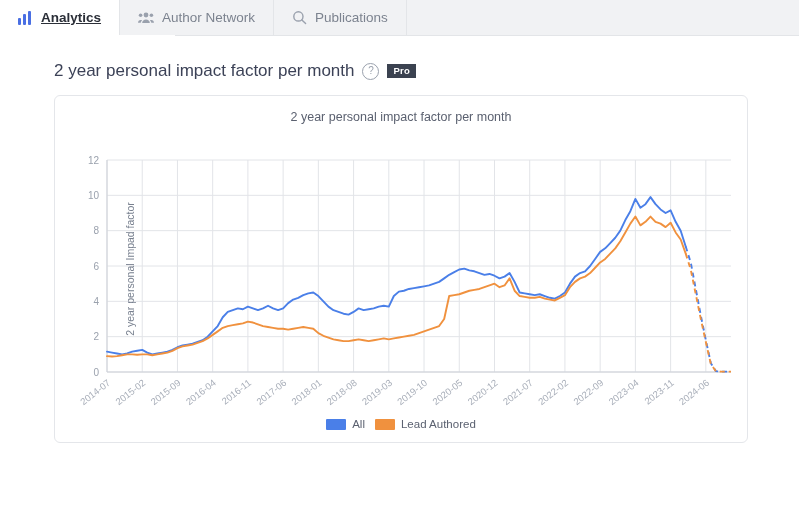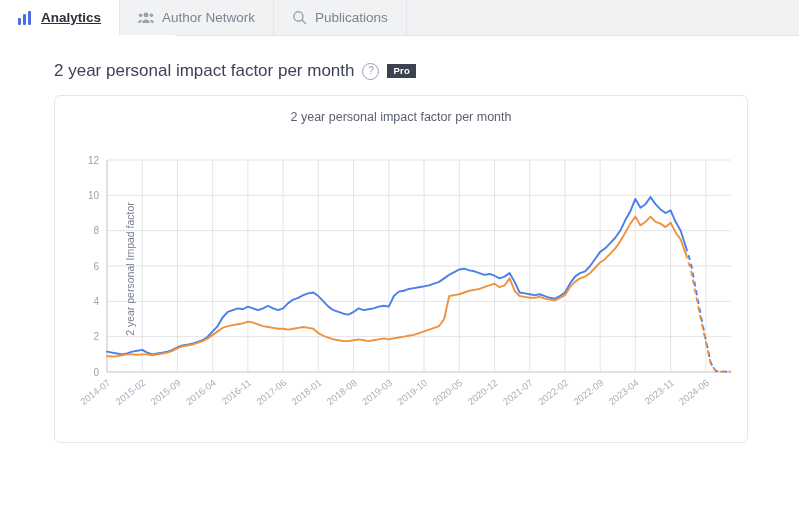--- a/index.html
+++ b/index.html
@@ -195,15 +195,25 @@
         <line x1="650.8387096774194" y1="36" x2="650.8387096774194" y2="248" stroke="#e2e4e8" stroke-width="1"></line>
         <text x="0" y="0" class="xtick" text-anchor="end" transform="translate(654.8387096774194,260) rotate(-38)">2024-06</text>
         <line x1="52" y1="36" x2="52" y2="248" stroke="#cdd1d8" stroke-width="1"></line>
         <line x1="52" y1="248" x2="676" y2="248" stroke="#cdd1d8" stroke-width="1"></line>
         <polyline points="52.00,227.68 57.03,228.57 62.06,229.45 67.10,230.33 72.13,229.45 77.16,227.68 82.19,226.80 87.23,225.92 92.26,228.57 97.29,230.33 102.32,229.45 107.35,228.57 112.39,227.68 117.42,225.92 122.45,223.27 127.48,221.50 132.52,220.62 137.55,219.73 142.58,217.97 147.61,216.20 152.65,212.67 157.68,207.37 162.71,202.07 167.74,193.23 172.77,187.93 177.81,186.17 182.84,184.40 187.87,185.28 192.90,182.63 197.94,184.40 202.97,186.17 208.00,184.40 213.03,181.75 218.06,184.40 223.10,186.17 228.13,184.40 233.16,179.10 238.19,175.57 243.23,173.80 248.26,171.15 253.29,169.38 258.32,168.50 263.35,172.03 268.39,177.33 273.42,182.63 278.45,186.17 283.48,187.93 288.52,189.70 293.55,190.58 298.58,187.93 303.61,184.40 308.65,186.17 313.68,185.28 318.71,184.40 323.74,182.63 328.77,181.75 333.81,182.63 338.84,172.03 343.87,167.62 348.90,166.73 353.94,164.97 358.97,164.08 364.00,163.20 369.03,162.32 374.06,161.43 379.10,159.67 384.13,157.90 389.16,154.37 394.19,150.83 399.23,148.18 404.26,145.53 409.29,144.65 414.32,146.42 419.35,147.30 424.39,149.07 429.42,150.83 434.45,149.95 439.48,151.72 444.52,154.37 449.55,152.60 454.58,149.07 459.61,157.90 464.65,168.50 469.68,169.38 474.71,170.27 479.74,171.15 484.77,170.27 489.81,172.03 494.84,173.80 499.87,174.68 504.90,172.03 509.94,168.50 514.97,159.67 520.00,152.60 525.03,149.07 530.06,147.30 535.10,142.00 540.13,134.93 545.16,127.87 550.19,124.33 555.23,119.03 560.26,113.73 565.29,106.67 570.32,96.07 575.35,87.23 580.39,74.87 585.42,83.70 590.45,80.17 595.48,73.10 600.52,80.17 605.55,85.47 610.58,89.00 615.61,86.35 620.65,97.83 625.68,106.67 630.71,122.57" fill="none" stroke="#4a7fe8" stroke-width="1.9" stroke-linejoin="round" stroke-linecap="round"></polyline>
         <polyline points="630.71,122.57 635.74,138.47 640.77,164.97 645.81,191.47 650.84,216.20 655.87,239.17 660.90,247.12 665.94,247.65 670.97,247.65 676.00,247.65" fill="none" stroke="#4a7fe8" stroke-width="1.9" stroke-dasharray="5 4" stroke-linejoin="round" stroke-linecap="butt"></polyline>
         <polyline points="52.00,232.10 57.03,232.45 62.06,232.10 67.10,231.22 72.13,230.33 77.16,230.33 82.19,230.69 87.23,230.33 92.26,230.33 97.29,231.22 102.32,230.33 107.35,229.45 112.39,228.57 117.42,226.80 122.45,224.15 127.48,222.38 132.52,221.50 137.55,220.62 142.58,218.85 147.61,217.08 152.65,214.43 157.68,210.90 162.71,207.37 167.74,203.83 172.77,202.07 177.81,201.18 182.84,200.30 187.87,199.42 192.90,197.65 197.94,198.53 202.97,200.30 208.00,202.07 213.03,202.95 218.06,203.83 223.10,204.72 228.13,204.72 233.16,205.60 238.19,204.72 243.23,203.83 248.26,202.95 253.29,203.83 258.32,204.72 263.35,209.13 268.39,211.78 273.42,213.55 278.45,215.32 283.48,216.20 288.52,217.08 293.55,217.08 298.58,216.20 303.61,215.32 308.65,216.20 313.68,217.08 318.71,216.20 323.74,215.32 328.77,214.43 333.81,215.32 338.84,214.43 343.87,213.55 348.90,212.67 353.94,211.78 358.97,210.90 364.00,209.13 369.03,207.37 374.06,205.60 379.10,203.83 384.13,202.07 389.16,195.00 394.19,172.03 399.23,171.15 404.26,170.27 409.29,168.50 414.32,166.73 419.35,165.85 424.39,164.97 429.42,163.20 434.45,161.43 439.48,159.67 444.52,163.20 449.55,161.43 454.58,154.37 459.61,166.73 464.65,172.03 469.68,172.92 474.71,173.80 479.74,173.80 484.77,172.92 489.81,174.68 494.84,175.57 499.87,176.45 504.90,173.80 509.94,171.15 514.97,163.20 520.00,157.90 525.03,154.37 530.06,152.60 535.10,149.07 540.13,143.77 545.16,138.47 550.19,134.93 555.23,129.63 560.26,124.33 565.29,117.27 570.32,108.43 575.35,99.60 580.39,92.53 585.42,101.37 590.45,97.83 595.48,92.53 600.52,97.83 605.55,99.60 610.58,103.13 615.61,98.72 620.65,108.43 625.68,115.50 630.71,129.63" fill="none" stroke="#f0913e" stroke-width="1.9" stroke-linejoin="round" stroke-linecap="round"></polyline>
         <polyline points="630.71,129.63 635.74,145.53 640.77,170.27 645.81,195.00 650.84,217.97 655.87,240.05 660.90,247.29 665.94,247.65 670.97,247.65 676.00,247.65" fill="none" stroke="#f0913e" stroke-width="1.9" stroke-dasharray="5 4" stroke-linejoin="round" stroke-linecap="butt"></polyline>
       </svg>
 
+    <div class="legend">
+      <div class="legend-item">
+        <span class="swatch" style="background:#4a7fe8"></span>
+        <span>All</span>
+      </div>
+      <div class="legend-item">
+        <span class="swatch" style="background:#f0913e"></span>
+        <span>Lead Authored</span>
+      </div>
+    </div>
   </div>
 
 </div>
 
 </body></html>

